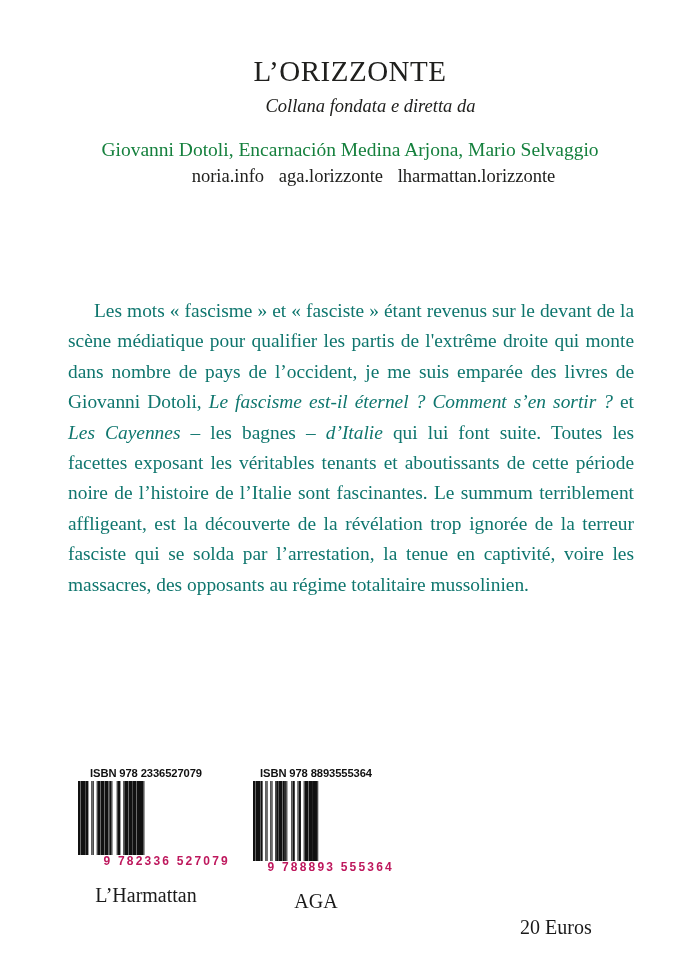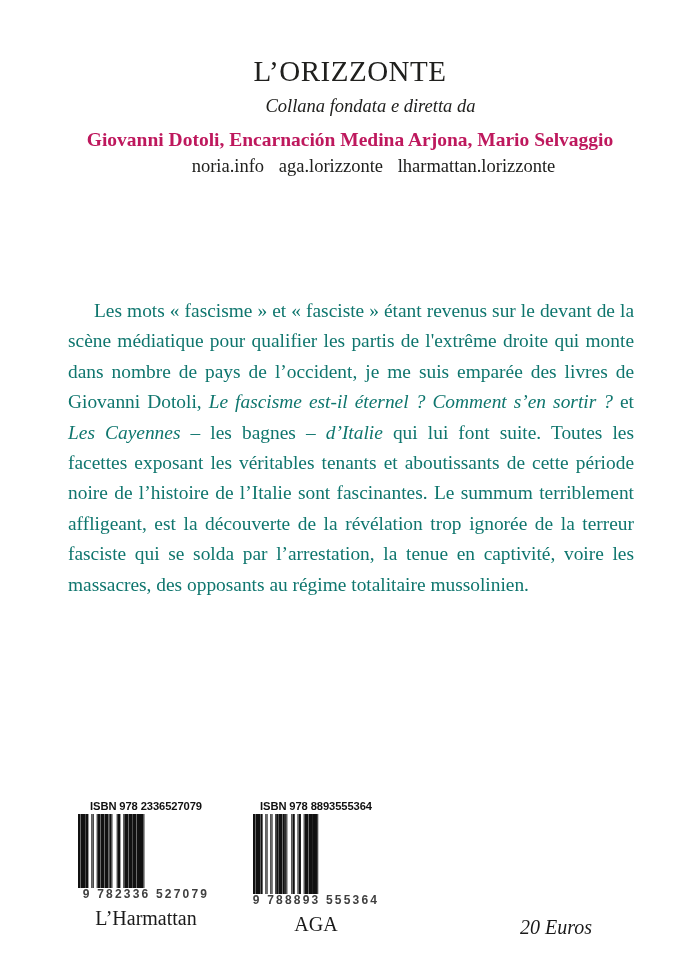--- a/index.html
+++ b/index.html
@@ -42,25 +42,24 @@
   .series-subtitle {
     font-style: italic;
     font-size: 18.5px;
     margin-top: 9px;
     line-height: 1.15;
     color: #20201e;
     padding-left: 41px;
   }
   .series-editors {
     font-size: 19.5px;
-    margin-top: 10px;
+    margin-top: 20px;
     line-height: 1.2;
-    color: #be185d;
-    white-space: nowrap;
-    font-weight: bold;
+    color: #15803d;
+    white-space: nowrap;
   }
   .series-links {
     font-size: 18.5px;
     margin-top: 4px;
     line-height: 1.2;
     color: #20201e;
     padding-left: 47px;
   }
   .series-links span.lnk { margin: 0 5px; }
 
@@ -80,21 +79,21 @@
   .blurb p {
     margin: 0;
     text-indent: 26px;
   }
   .blurb i { font-style: italic; }
 
   
   .barcode-area {
     position: absolute;
     left: 0;
-    top: 800px;
+    top: 767px;
     width: 700px;
     height: 174px;
   }
   .barcode-block {
     position: absolute;
     text-align: center;
   }
   .barcode-block.left  { left: 62px;  width: 168px; }
   .barcode-block.right { left: 238px; width: 156px; }
 
@@ -111,41 +110,41 @@
     display: block;
     margin: 0 auto;
   }
   .bars.left-bars  { width: 136px; height: 74px; }
   .bars.right-bars { width: 126px; height: 80px; }
 
   .digits-line {
     font-family: "Liberation Sans", "DejaVu Sans", sans-serif;
     font-size: 12px;
     font-weight: 700;
-    color: #404040;
+    color: #be185d;
     letter-spacing: 2.2px;
     margin-top: -1px;
     white-space: nowrap;
+    text-align: right;
   }
   .publisher-name {
     font-family: "Liberation Serif", "DejaVu Serif", serif;
     font-size: 20px;
     color: #1a1a1a;
-    margin-top: 6px;
+    margin-top: 16px;
     white-space: nowrap;
   }
 
   .price {
     position: absolute;
     left: 520px;
     top: 916px;
     font-size: 20px;
     color: #1a1a1a;
     white-space: nowrap;
-    font-style: italic;
   }
 </style>
 </head>
 <body>
 
 <div class="page">
 
   <div class="series-header">
     <div class="series-title">L’ORIZZONTE</div>
     <div class="series-subtitle">Collana fondata e diretta da</div>

